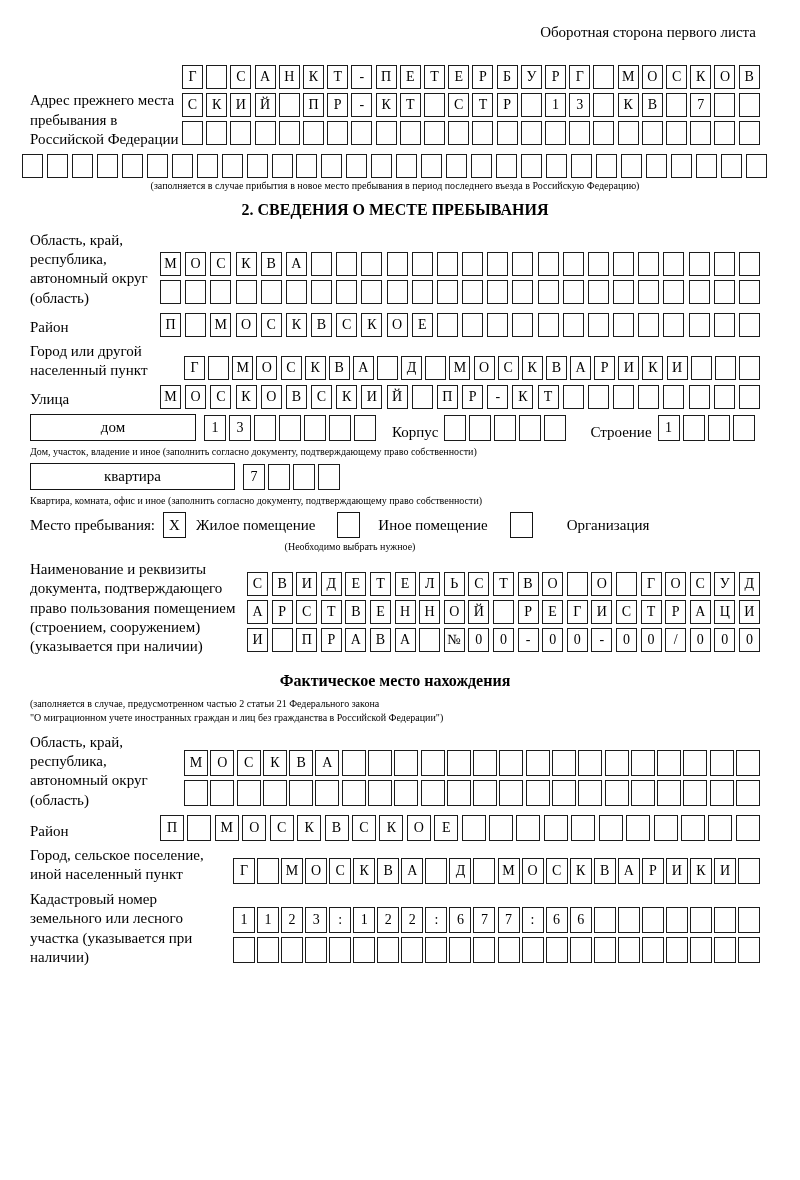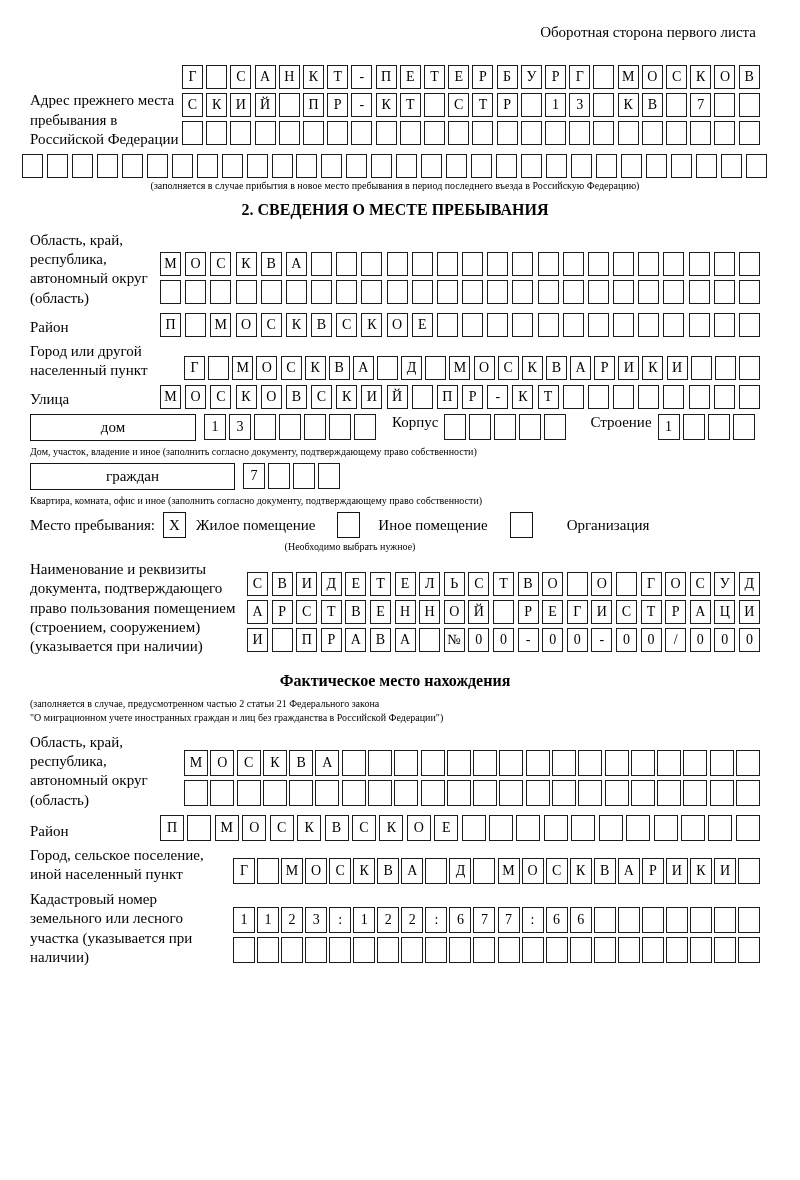--- a/index.html
+++ b/index.html
@@ -24,21 +24,21 @@
   }
   .w578{width:578px} .w600{width:600px} .w576{width:576px}
   .w745{width:745px; margin-left:-8px;}
   .w513{width:513px} .w527{width:527px}
   .big  { --cw:24px; --ch:26px; }
   .med  { --cw:22px; --ch:26px; }
 
   .note { font-size:10px; text-align:center; margin:2px 0 10px 0; }
   .sec-title { font-size:16px; font-weight:bold; text-align:center; margin:8px 0 12px 0; }
 
-  .inline-row { display:flex; align-items:flex-start; margin-bottom:5px; }
+  .inline-row { display:flex; align-items:flex-end; margin-bottom:5px; }
   .inline-cells { display:flex; gap:3px; margin-left:8px; }
   .inline-cells .cell { --cw:22px; --ch:26px; }
   .wide-box { height:27px; border:1.6px solid #151515; display:flex; align-items:center; justify-content:center; font-size:15px; }
   .wb-house { width:166px; }
   .wb-apartment { width:205px; }
   .inline-label { font-size:15px; }
   .ml16{margin-left:16px} .ml24{margin-left:24px} .mr6{margin-right:6px}
 
   .chk-row { display:flex; align-items:center; margin:4px 0 2px 0; font-size:15px;text-align:center; }
   .chk { width:23px; height:26px; border:1.6px solid #151515; display:flex; align-items:center; justify-content:center; font-size:15px; flex:0 0 auto; }
@@ -348,21 +348,21 @@
     <div class="inline-cells" style="margin-left:0">
         <div class="cell">1</div>
         <div class="cell"></div>
         <div class="cell"></div>
         <div class="cell"></div>
       </div>
   </div>
   <div class="note" style="text-align:left; margin:0 0 6px 0;">Дом, участок, владение и иное (заполнить согласно документу, подтверждающему право собственности)</div>
 
   <div class="inline-row">
-    <div class="wide-box wb-apartment">граждан</div>
+    <div class="wide-box wb-apartment">квартира</div>
     <div class="inline-cells">
         <div class="cell">7</div>
         <div class="cell"></div>
         <div class="cell"></div>
         <div class="cell"></div>
       </div>
   </div>
   <div class="note" style="text-align:left; margin:0 0 6px 0;">Квартира, комната, офис и иное (заполнить согласно документу, подтверждающему право собственности)</div>
 
   <div class="chk-row">

